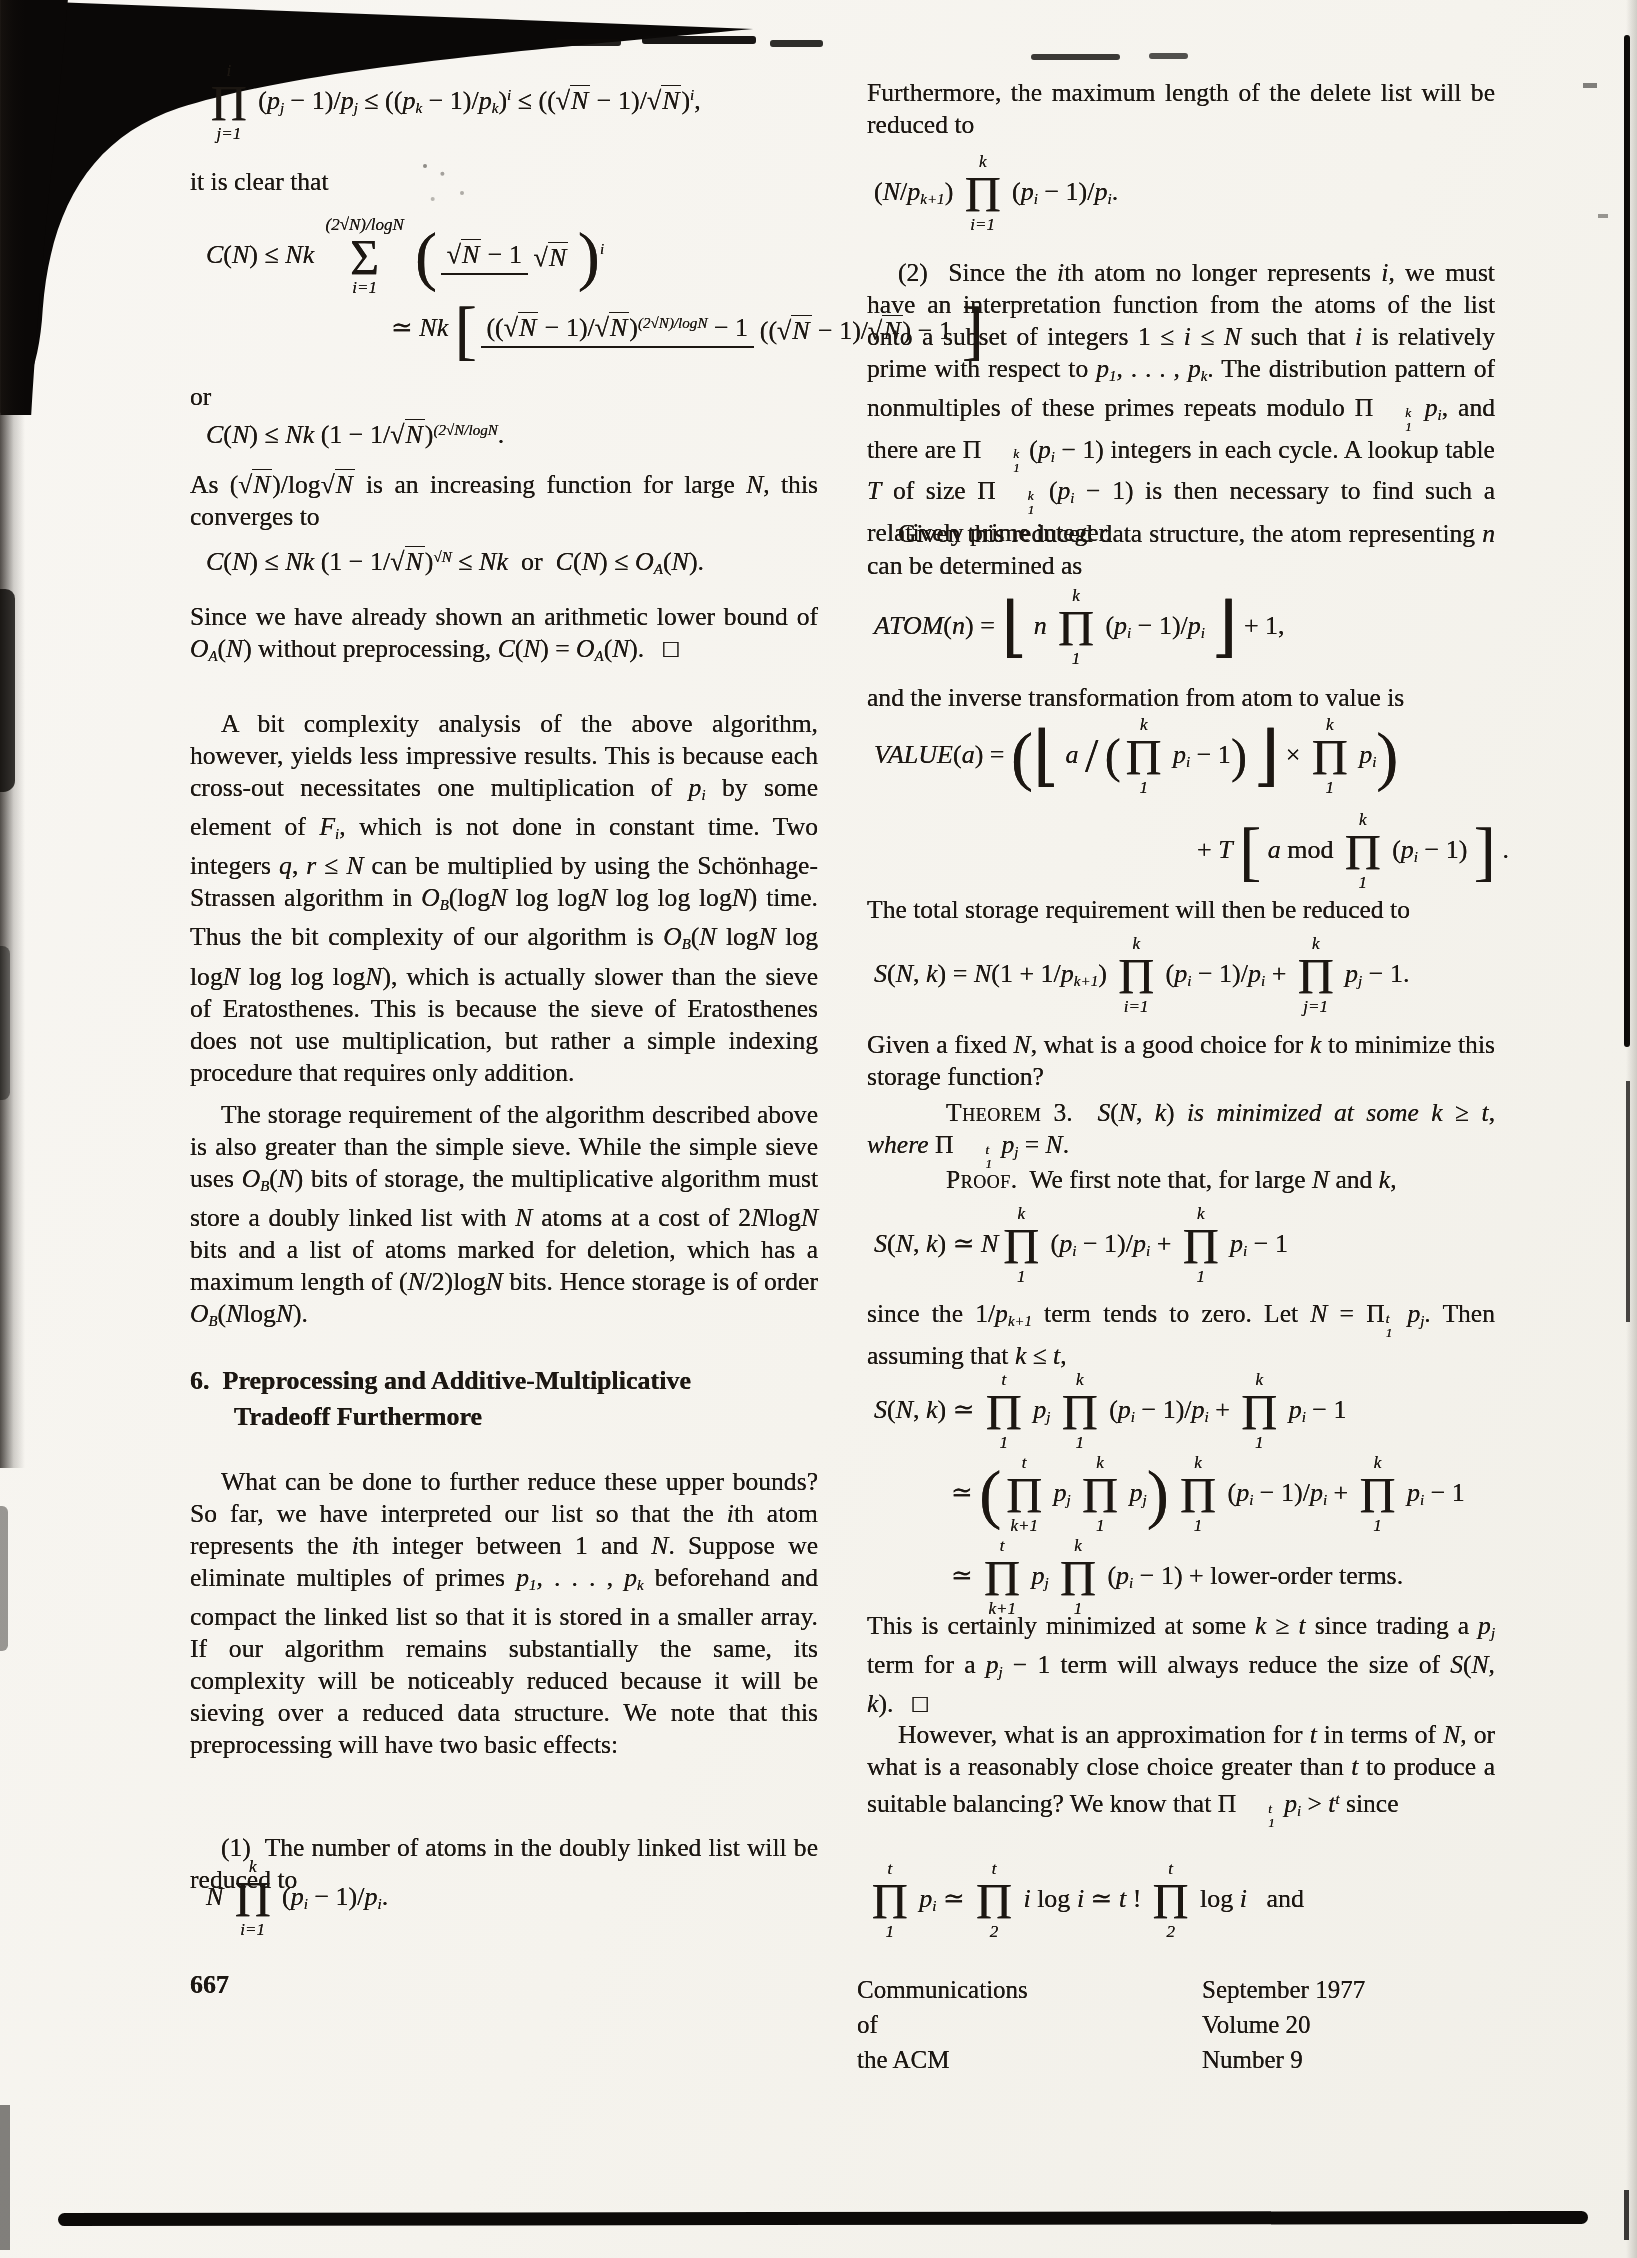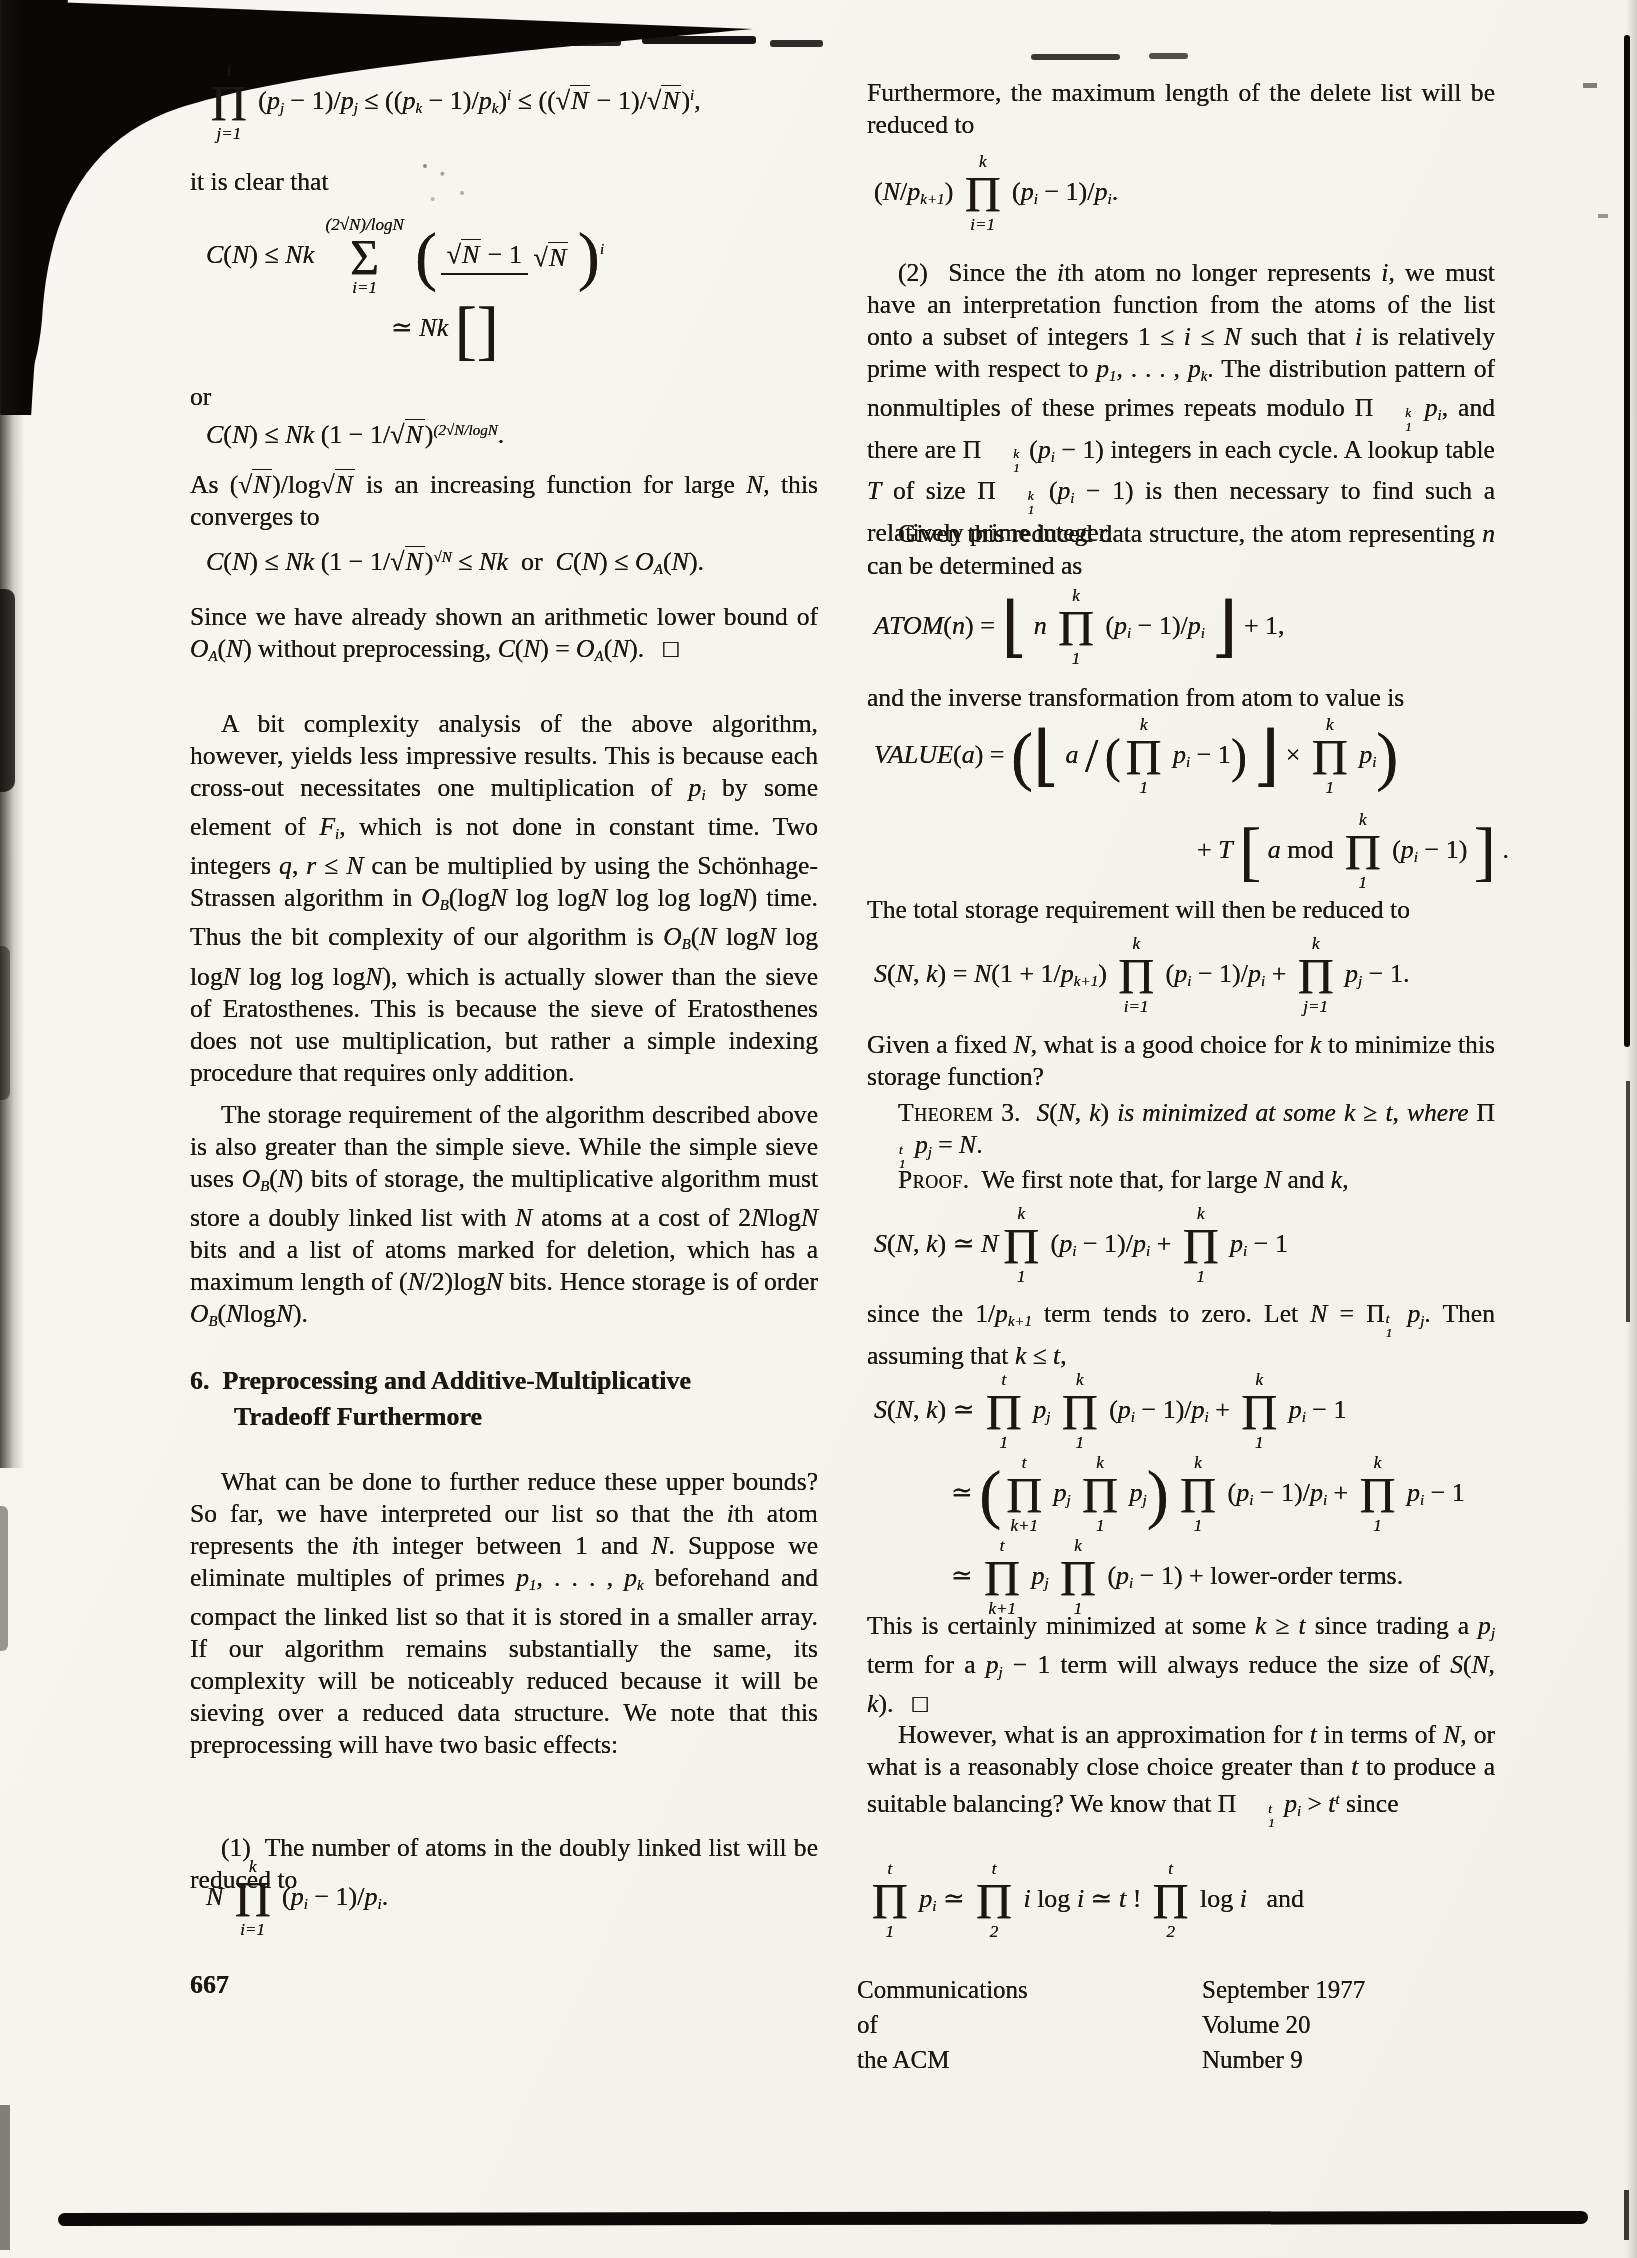--- a/index.html
+++ b/index.html
@@ -25,21 +25,21 @@
   .fr { display:inline-flex; flex-direction:row; align-items:center; vertical-align:middle; margin:0 3.9px; line-height:1.15; }
   .fr .nu { padding:1px 5.8px 2.9px; border-bottom:2.1px solid #1c1712; }
   .fr .de { padding:2.9px 5.8px 1px; }
   
   .bg  { font-size:185%; vertical-align:middle; line-height:0.8; }
   .bg2 { font-size:255%; vertical-align:middle; line-height:0.7; font-weight:300; }
   
   .r { border-top:1.9px solid #1c1712; padding:0 1.9px 0 1px; }
   
   .st { display:inline-flex; flex-direction:column; align-items:flex-start; font-size:0.52em; line-height:1.05; vertical-align:-0.05em; font-style:italic; margin:0 2.9px 0 1px; }
-  .sc { font-variant:small-caps; letter-spacing:0.5px; }
+  .sc { font-variant:small-caps; letter-spacing:0.5px;margin-left:48px; }
   .heading { font-weight:bold; font-size:26px; line-height:36px; }
   .heading .h2 { display:block; padding-left:44px; }
   .pageno { font-weight:bold; font-size:26px; }
   .footer { font-size:25px; line-height:35px; }
   
   .art { position:absolute; background:#0c0a08; }
   .art-corner { left:0; top:0; width:792px; height:415px; background:none; }
   .art-strip  { left:0; top:0; width:25px; height:1468px;
     background:linear-gradient(to right, rgba(25,20,16,.75), rgba(25,20,16,.18) 55%, rgba(25,20,16,0)); }
   .art-blob1 { left:0; top:589px;  width:15.4px; height:203px; opacity:.8;  border-radius:0 9.7px 11.6px 0; }
@@ -98,21 +98,24 @@
         </span> (<i>p</i><sub>j</sub> − 1)/<i>p</i><sub>j</sub> ≤ ((<i>p</i><sub>k</sub> − 1)/<i>p</i><sub>k</sub>)<sup>i</sup> ≤ ((√<i class="r">N</i> − 1)/√<i class="r">N</i>)<sup>i</sup>,</div>
     <div class="blk txt" style="left:190px;top:166px;">it is clear that</div>
     <div class="blk eq" style="left:206px;top:216px;"><i>C</i>(<i>N</i>) ≤ <i>Nk</i> <span class="bo">
           <span class="t">(2√N)/logN</span>
           <span class="o">Σ</span>
           <span class="b">i=1</span>
         </span> <span class="bg2">(</span><span class="fr">
           <span class="nu">√<i class="r">N</i> − 1</span>
           <span class="de">√<i class="r">N</i></span>
         </span><span class="bg2">)</span><sup>i</sup></div>
-    <div class="blk eq" style="left:391px;top:307px;">≃ <i>Nk</i> <span class="bg2">[</span><span class="bg2">]</span></div>
+    <div class="blk eq" style="left:391px;top:307px;">≃ <i>Nk</i> <span class="bg2">[</span><span class="fr">
+          <span class="nu">((√<i class="r">N</i> − 1)/√<i class="r">N</i>)<sup>(2√N)/logN</sup> − 1</span>
+          <span class="de">((√<i class="r">N</i> − 1)/√<i class="r">N</i>) − 1</span>
+        </span><span class="bg2">]</span></div>
     <div class="blk txt" style="left:190px;top:381px;">or</div>
     <div class="blk eq" style="left:206px;top:421px;"><i>C</i>(<i>N</i>) ≤ <i>Nk</i> (1 − 1/√<i class="r">N</i>)<sup>(2√N/logN</sup>.</div>
     <div class="blk txt" style="left:190px;top:469px;">As (√<i class="r">N</i>)/log√<i class="r">N</i> is an increasing function for large <i>N</i>, this converges to</div>
     <div class="blk eq" style="left:206px;top:548px;"><i>C</i>(<i>N</i>) ≤ <i>Nk</i> (1 − 1/√<i class="r">N</i>)<sup>√N</sup> ≤ <i>Nk</i>&nbsp;&nbsp;or&nbsp;&nbsp;<i>C</i>(<i>N</i>) ≤ <i>O</i><sub>A</sub>(<i>N</i>).</div>
     <div class="blk txt" style="left:190px;top:601px;">Since we have already shown an arithmetic lower bound of <i>O</i><sub>A</sub>(<i>N</i>) without preprocessing, <i>C</i>(<i>N</i>) = <i>O</i><sub>A</sub>(<i>N</i>).&nbsp;&nbsp;&nbsp;□</div>
     <div class="blk txt ind" style="left:190px;top:708px;">A bit complexity analysis of the above algorithm, however, yields less impressive results. This is because each cross-out necessitates one multiplication of <i>p</i><sub>i</sub> by some element of <i>F</i><sub>i</sub>, which is not done in constant time. Two integers <i>q</i>, <i>r</i> ≤ <i>N</i> can be multiplied by using the Schönhage-Strassen algorithm in <i>O</i><sub>B</sub>(log<i>N</i> log log<i>N</i> log log log<i>N</i>) time. Thus the bit complexity of our algorithm is <i>O</i><sub>B</sub>(<i>N</i> log<i>N</i> log log<i>N</i> log log log<i>N</i>), which is actually slower than the sieve of Eratosthenes. This is because the sieve of Eratosthenes does not use multiplication, but rather a simple indexing procedure that requires only addition.</div>
     <div class="blk txt ind" style="left:190px;top:1099px;">The storage requirement of the algorithm described above is also greater than the simple sieve. While the simple sieve uses <i>O</i><sub>B</sub>(<i>N</i>) bits of storage, the multiplicative algorithm must store a doubly linked list with <i>N</i> atoms at a cost of 2<i>N</i>log<i>N</i> bits and a list of atoms marked for deletion, which has a maximum length of (<i>N</i>/2)log<i>N</i> bits. Hence storage is of order <i>O</i><sub>B</sub>(<i>N</i>log<i>N</i>).</div>
     <div class="blk heading" style="left:190px;top:1363px;width:628px;">
       <span class="h1">6.&nbsp; Preprocessing and Additive-Multiplicative</span>
       <span class="h2">Tradeoff Furthermore</span>

